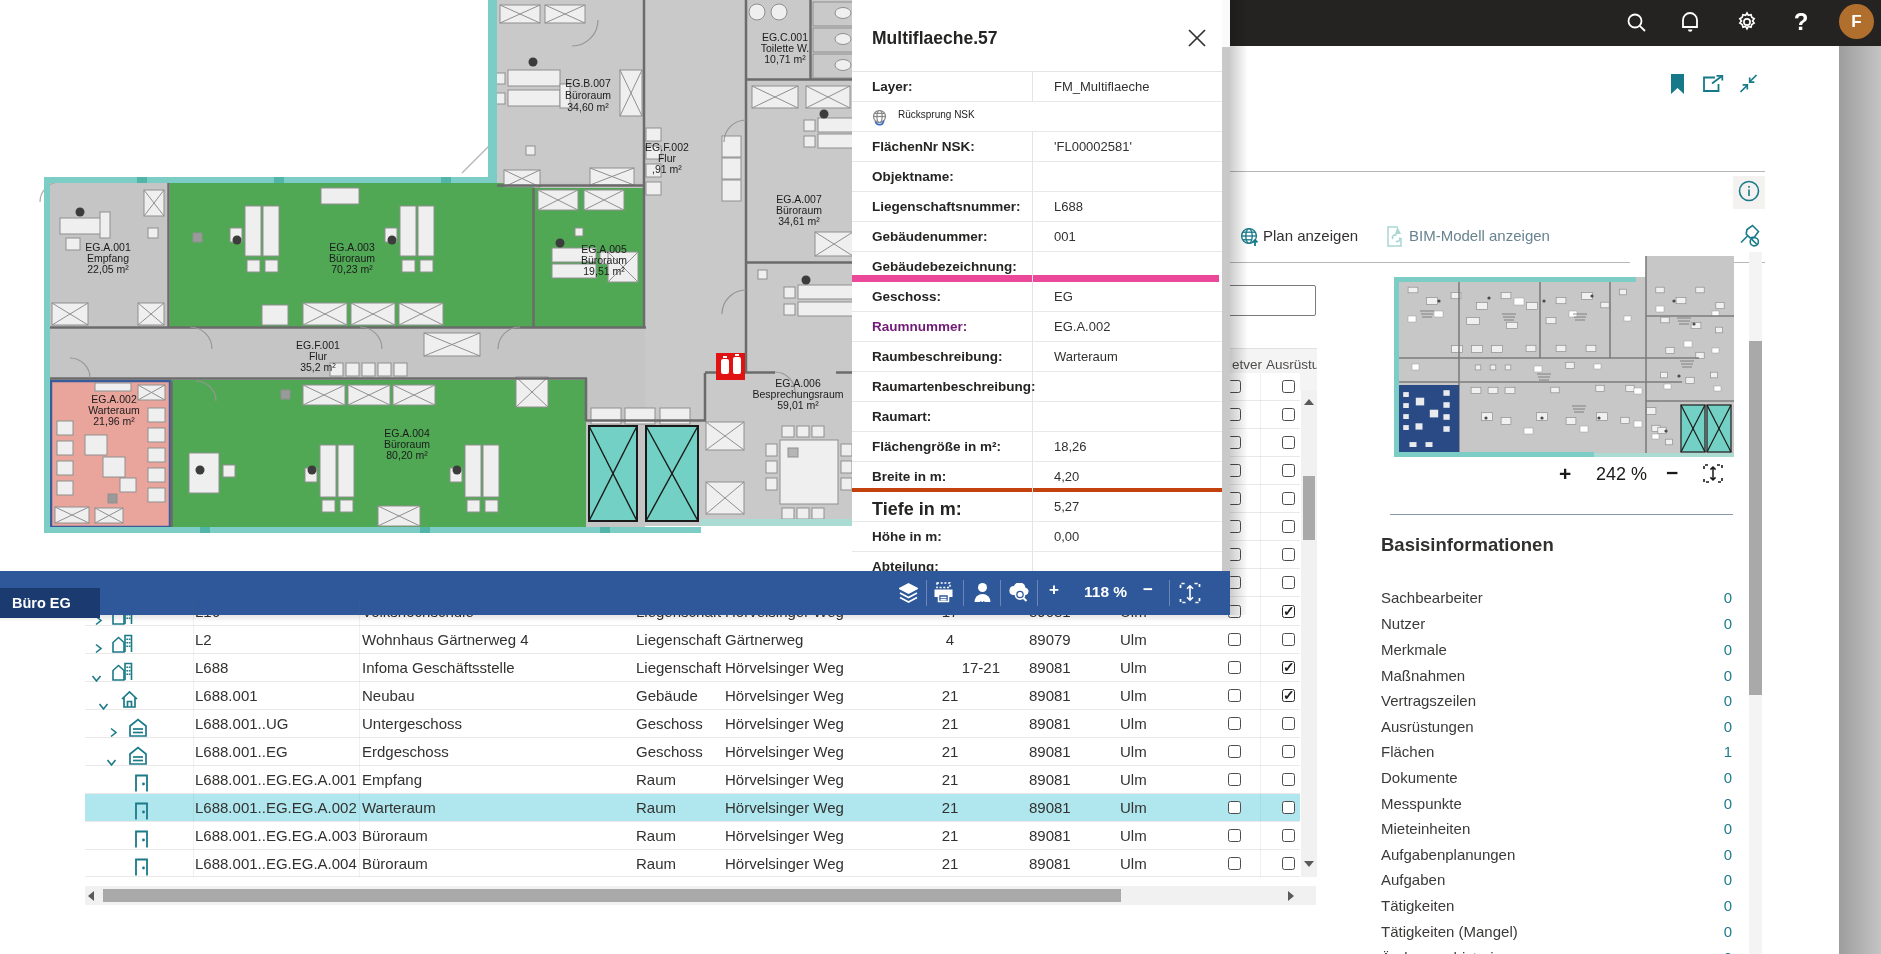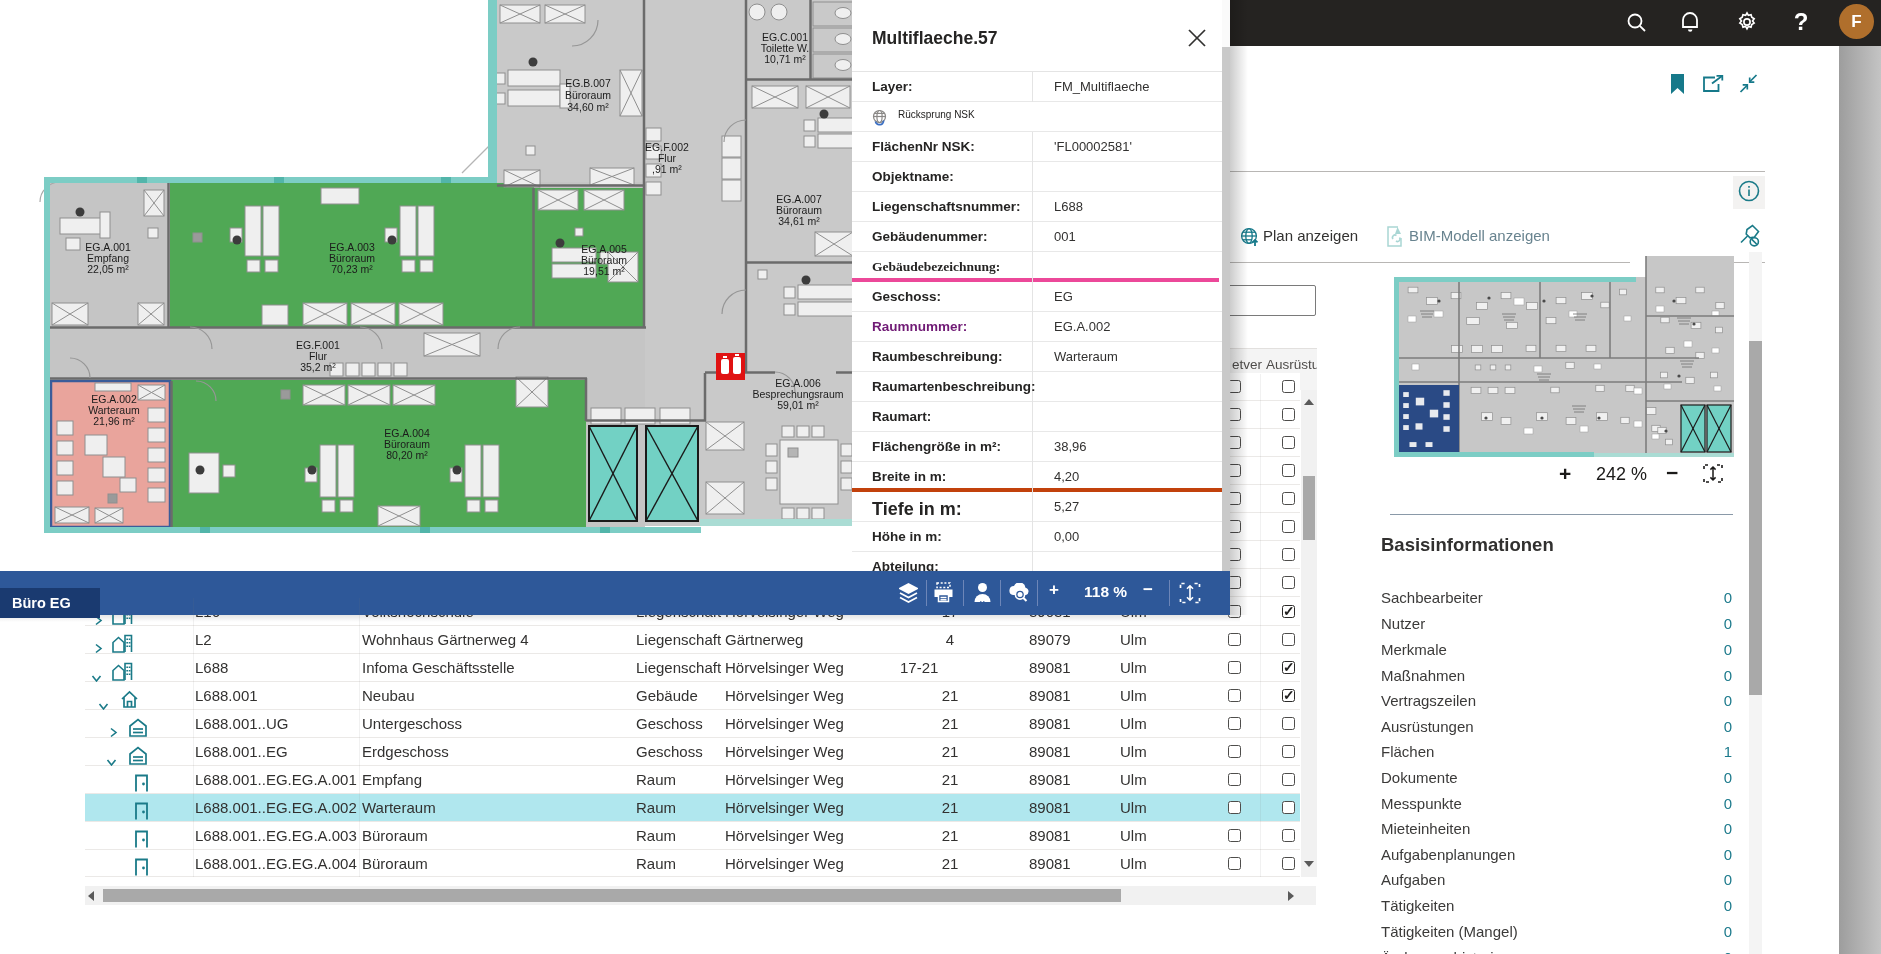--- a/index.html
+++ b/index.html
@@ -188,21 +188,21 @@
         <svg class="tc" style="left:27px;top:4px" width="21" height="19" viewBox="0 0 21 19" fill="none" stroke="#1a7a88" stroke-width="1.6">
             <path d="M1 18 V8.5 L6.5 3.5 L12 8.5 V18 Z"></path>
             <path d="M13 18 V1.5 H19.5 V18"></path>
             <line x1="15.2" y1="4.5" x2="15.2" y2="15" stroke-dasharray="1.6 1.9" stroke-width="1.7"></line>
             <line x1="17.6" y1="4.5" x2="17.6" y2="15" stroke-dasharray="1.6 1.9" stroke-width="1.7"></line>
           </svg>
         <span class="tc" style="left:110px">L688</span>
           <span class="tc" style="left:277px">Infoma Geschäftsstelle</span>
           <span class="tc" style="left:551px">Liegenschaft</span>
           <span class="tc" style="left:640px">Hörvelsinger Weg</span>
-          <span class="tc" style="left:815px;width:100px;text-align:left">17-21</span>
+          <span class="tc" style="left:815px;width:100px;text-align:right">17-21</span>
           <span class="tc" style="left:944px">89081</span>
           <span class="tc" style="left:1035px">Ulm</span>
         <span class="cbx" style="left:1143px"></span>
           <span class="cbx on" style="left:1197px"></span>
       </div>
       <div class="trow" style="top:682px">
         <svg class="tc" style="left:13px;top:11px" width="11" height="11" viewBox="0 0 11 11" fill="none" stroke="#1a7a88" stroke-width="1.6">
             <path d="M1.5 3 L5.5 8 L9.5 3"></path>
           </svg>
         <svg class="tc" style="left:35px;top:4px" width="19" height="19" viewBox="0 0 19 19" fill="none" stroke="#1a7a88" stroke-width="1.7">
@@ -863,21 +863,21 @@
       <div style="position:absolute;left:0;top:120px;width:370px;height:30px;border-bottom:1px solid #e8e8e8;">
             <div style="position:absolute;left:0;top:0;width:181px;height:30px;border-right:1px solid #e4e4e4;"></div>
             <span style="position:absolute;left:20px;top:7px;font-weight:bold;font-size:13.5px;color:#252423;">Liegenschaftsnummer:</span>
             <span style="position:absolute;left:202px;top:7px;color:#323130;">L688</span>
           </div>
       <div style="position:absolute;left:0;top:150px;width:370px;height:30px;border-bottom:1px solid #e8e8e8;">
             <div style="position:absolute;left:0;top:0;width:181px;height:30px;border-right:1px solid #e4e4e4;"></div>
             <span style="position:absolute;left:20px;top:7px;font-weight:bold;font-size:13.5px;color:#252423;">Gebäudenummer:</span>
             <span style="position:absolute;left:202px;top:7px;color:#323130;">001</span>
           </div>
-      <div style="position:absolute;left:0;top:180px;width:367px;height:30px;border-bottom:4px solid #ec4899;font-family:Liberation Serif, serif;">
+      <div style="position:absolute;left:0;top:180px;width:367px;height:30px;border-bottom:7px solid #ec4899;">
             <div style="position:absolute;left:0;top:0;width:181px;height:30px;border-right:1px solid #e4e4e4;"></div>
             <span style="position:absolute;left:20px;top:7px;font-weight:bold;font-size:13.5px;color:#252423;">Gebäudebezeichnung:</span>
             <span style="position:absolute;left:202px;top:7px;color:#323130;"></span>
           </div>
       <div style="position:absolute;left:0;top:210px;width:370px;height:30px;border-bottom:1px solid #e8e8e8;">
             <div style="position:absolute;left:0;top:0;width:181px;height:30px;border-right:1px solid #e4e4e4;"></div>
             <span style="position:absolute;left:20px;top:7px;font-weight:bold;font-size:13.5px;color:#252423;">Geschoss:</span>
             <span style="position:absolute;left:202px;top:7px;color:#323130;">EG</span>
           </div>
       <div style="position:absolute;left:0;top:240px;width:370px;height:30px;border-bottom:1px solid #e8e8e8;">
@@ -896,21 +896,21 @@
             <span style="position:absolute;left:202px;top:7px;color:#323130;"></span>
           </div>
       <div style="position:absolute;left:0;top:330px;width:370px;height:30px;border-bottom:1px solid #e8e8e8;">
             <div style="position:absolute;left:0;top:0;width:181px;height:30px;border-right:1px solid #e4e4e4;"></div>
             <span style="position:absolute;left:20px;top:7px;font-weight:bold;font-size:13.5px;color:#252423;">Raumart:</span>
             <span style="position:absolute;left:202px;top:7px;color:#323130;"></span>
           </div>
       <div style="position:absolute;left:0;top:360px;width:370px;height:30px;border-bottom:1px solid #e8e8e8;">
             <div style="position:absolute;left:0;top:0;width:181px;height:30px;border-right:1px solid #e4e4e4;"></div>
             <span style="position:absolute;left:20px;top:7px;font-weight:bold;font-size:13.5px;color:#252423;">Flächengröße in m²:</span>
-            <span style="position:absolute;left:202px;top:7px;color:#323130;">38,96</span>
+            <span style="position:absolute;left:202px;top:7px;color:#323130;">18,26</span>
           </div>
       <div style="position:absolute;left:0;top:390px;width:370px;height:30px;border-bottom:4px solid #c2410c;">
             <div style="position:absolute;left:0;top:0;width:181px;height:30px;border-right:1px solid #e4e4e4;"></div>
             <span style="position:absolute;left:20px;top:7px;font-weight:bold;font-size:13.5px;color:#252423;">Breite in m:</span>
             <span style="position:absolute;left:202px;top:7px;color:#323130;">4,20</span>
           </div>
       <div style="position:absolute;left:0;top:420px;width:370px;height:30px;border-bottom:1px solid #e8e8e8;">
             <div style="position:absolute;left:0;top:0;width:181px;height:30px;border-right:1px solid #e4e4e4;"></div>
             <span style="position:absolute;left:20px;top:7px;font-weight:bold;font-size:18px;color:#252423;">Tiefe in m:</span>
             <span style="position:absolute;left:202px;top:7px;color:#323130;">5,27</span>

